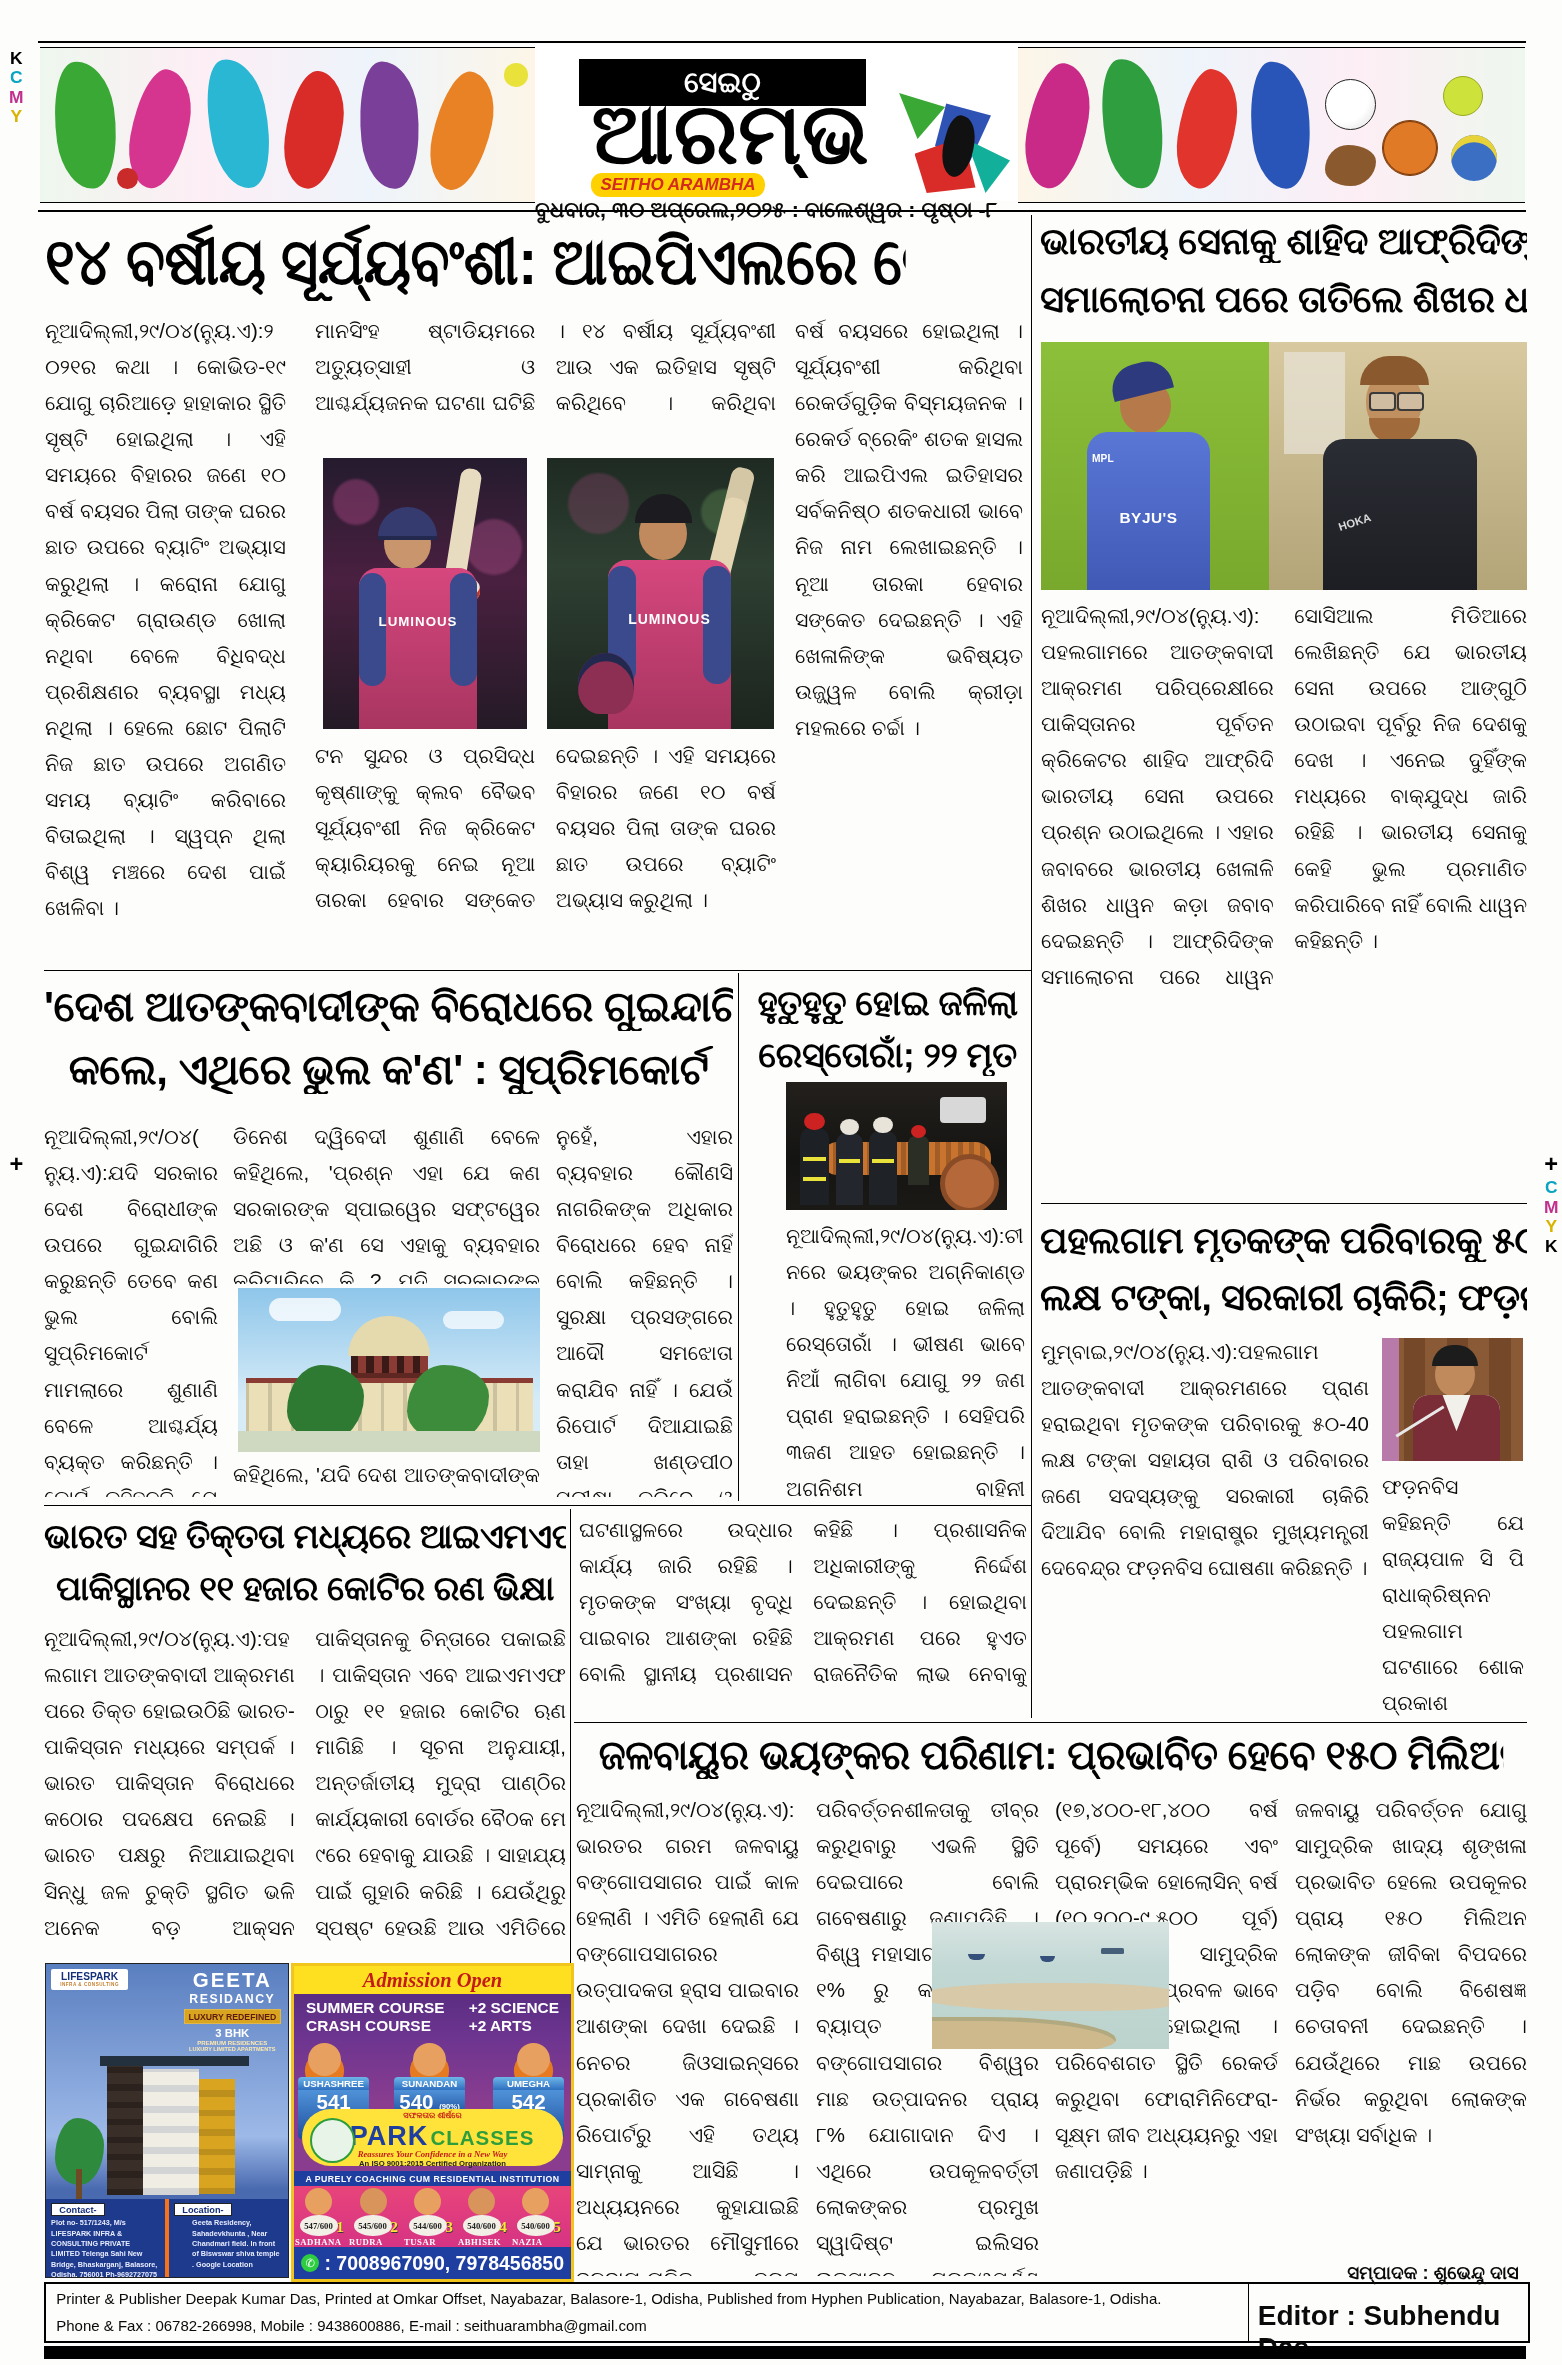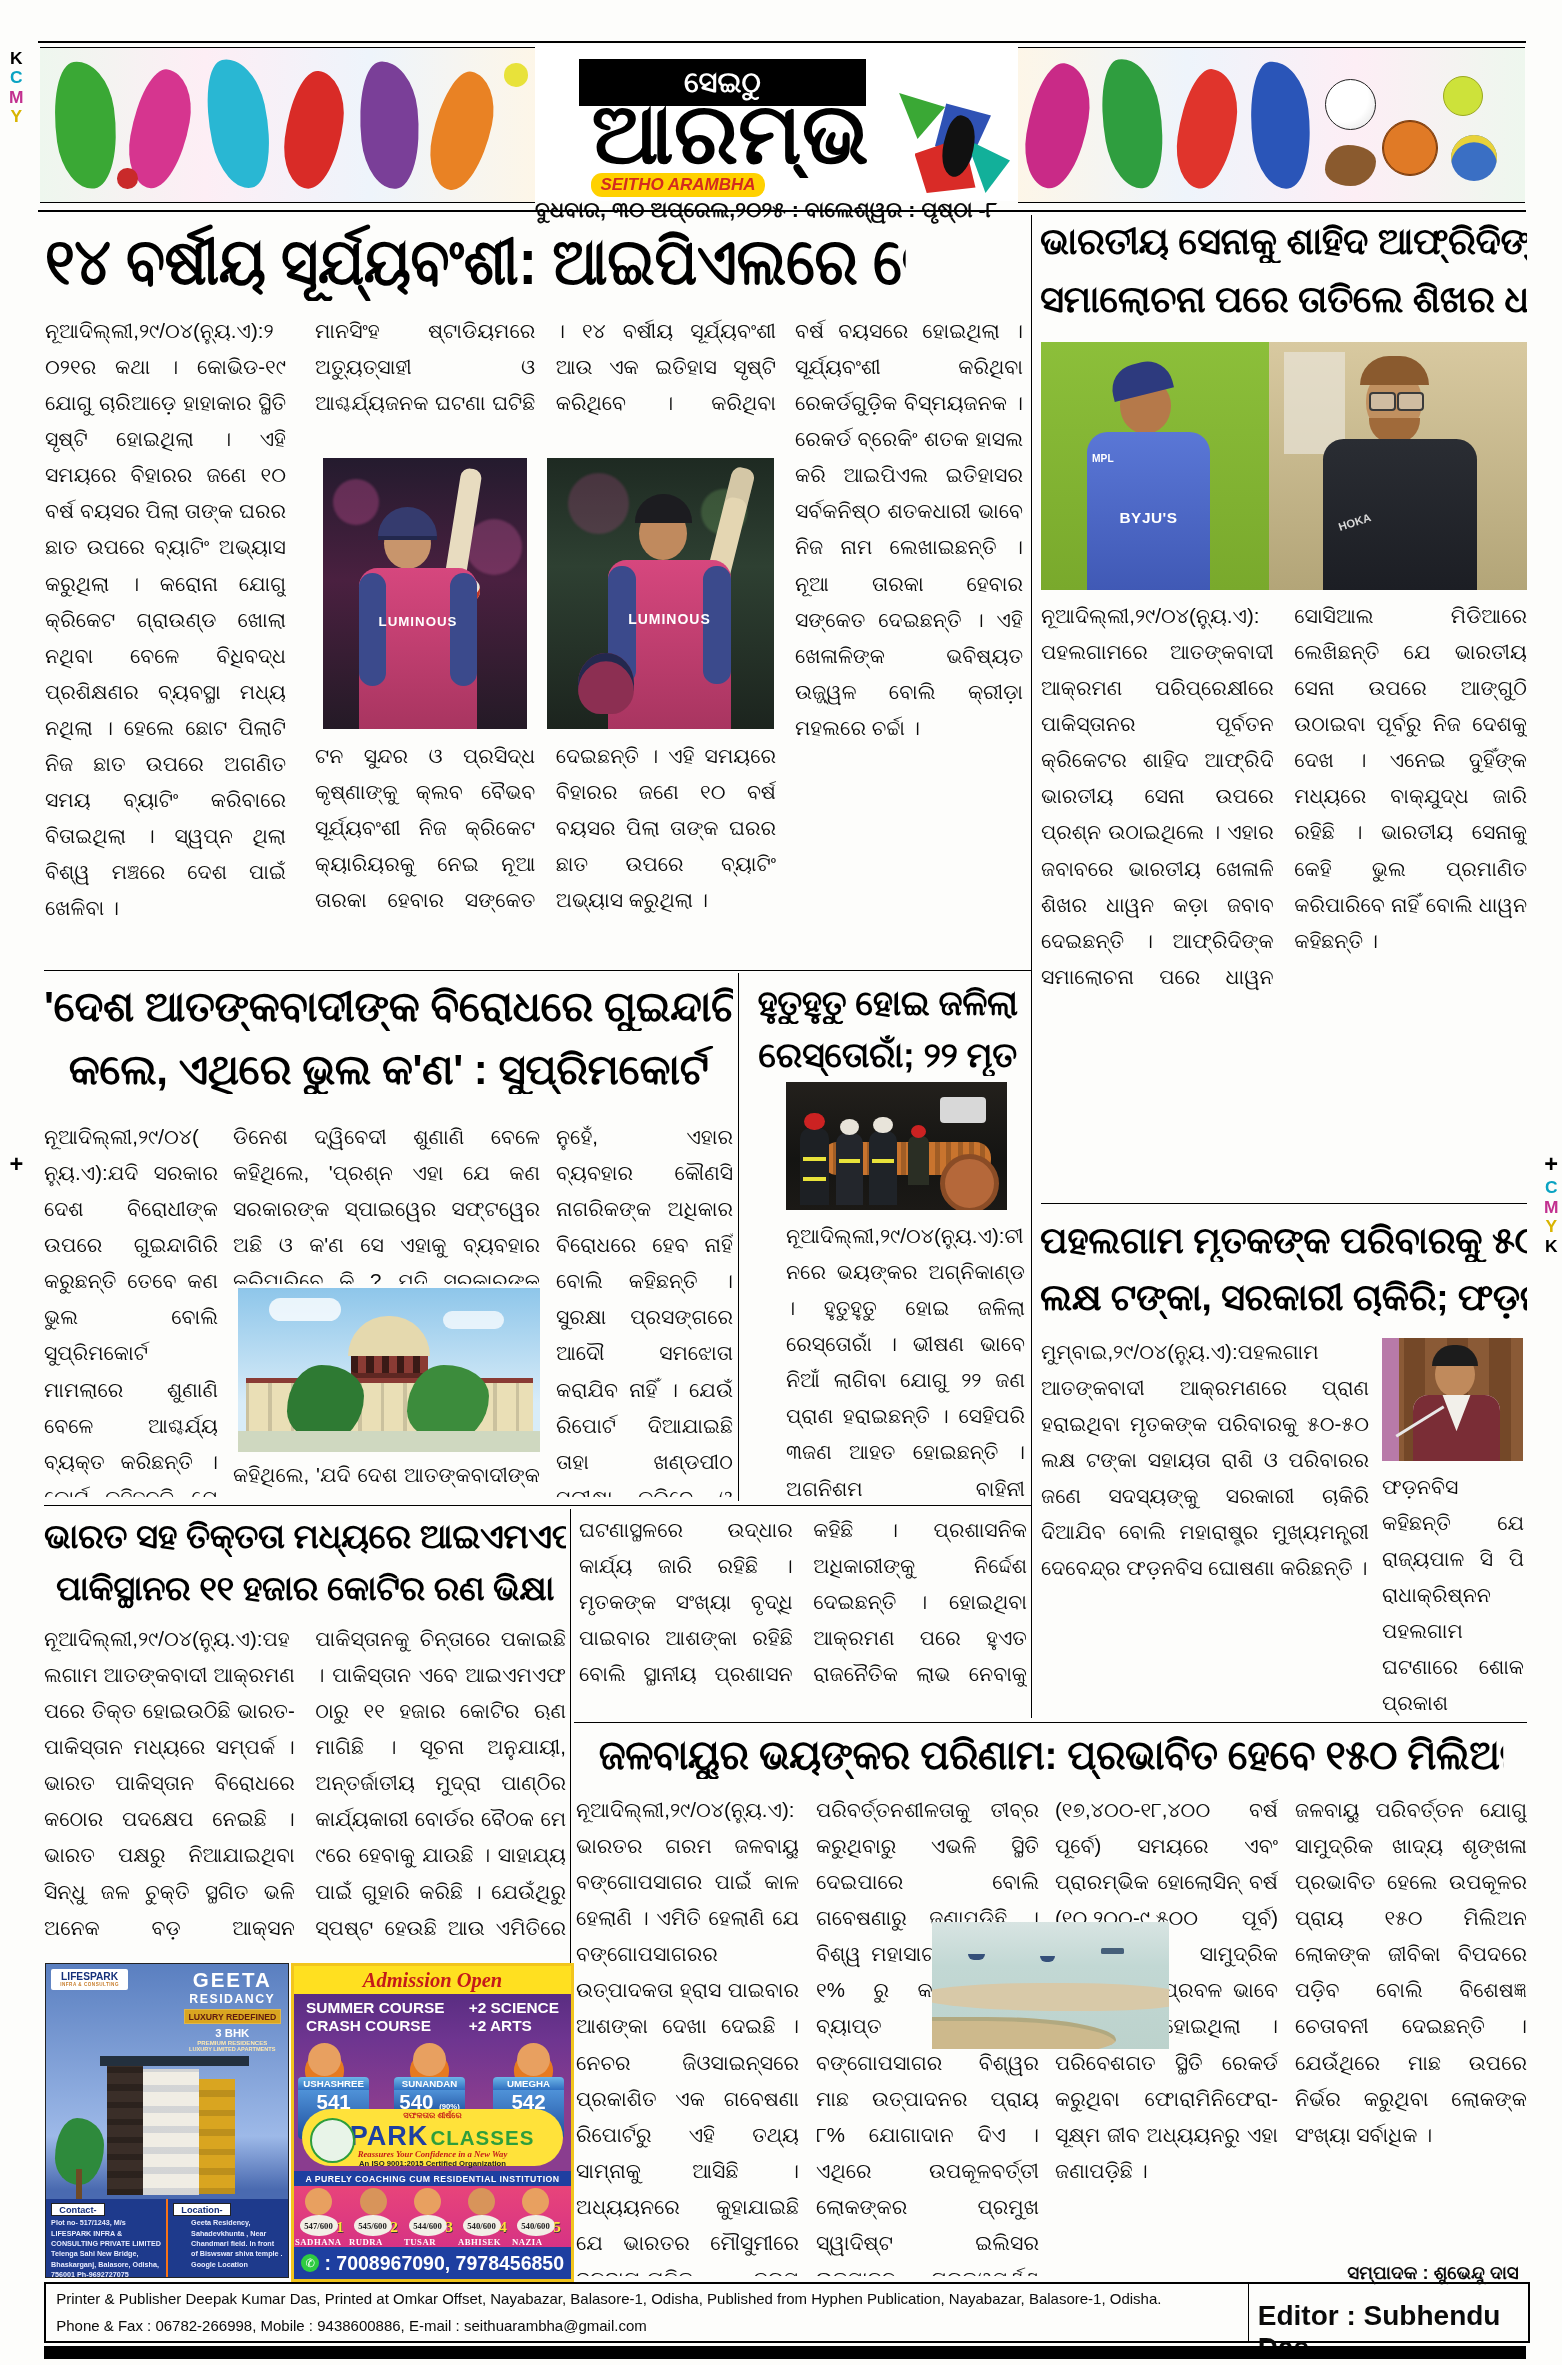--- a/index.html
+++ b/index.html
@@ -153,21 +153,21 @@
     </div>
   </div>
 
   <div class="abs odia body-col cols2" style="left:1041px;top:598px;width:486px;height:594px;">ନୂଆଦିଲ୍ଲୀ,୨୯/୦୪(ନ୍ୟୁ.ଏ):ପହଲଗାମରେ ଆତଙ୍କବାଦୀ ଆକ୍ରମଣ ପରିପ୍ରେକ୍ଷୀରେ ପାକିସ୍ତାନର ପୂର୍ବତନ କ୍ରିକେଟର ଶାହିଦ ଆଫ୍ରିଦି ଭାରତୀୟ ସେନା ଉପରେ ପ୍ରଶ୍ନ ଉଠାଇଥିଲେ । ଏହାର ଜବାବରେ ଭାରତୀୟ ଖେଳାଳି ଶିଖର ଧାୱନ କଡ଼ା ଜବାବ ଦେଇଛନ୍ତି । ଆଫ୍ରିଦିଙ୍କ ସମାଲୋଚନା ପରେ ଧାୱନ ସୋସିଆଲ ମିଡିଆରେ ଲେଖିଛନ୍ତି ଯେ ଭାରତୀୟ ସେନା ଉପରେ ଆଙ୍ଗୁଠି ଉଠାଇବା ପୂର୍ବରୁ ନିଜ ଦେଶକୁ ଦେଖ । ଏନେଇ ଦୁହିଁଙ୍କ ମଧ୍ୟରେ ବାକ୍‌ଯୁଦ୍ଧ ଜାରି ରହିଛି । ଭାରତୀୟ ସେନାକୁ କେହି ଭୁଲ ପ୍ରମାଣିତ କରିପାରିବେ ନାହିଁ ବୋଲି ଧାୱନ କହିଛନ୍ତି ।</div>
 
   <div class="rule-h" style="left:1041px;top:1203px;width:486px;height:1px;"></div>
 
   <div class="abs headline hl-center nowrap" style="left:1040px;top:1220px;width:487px;font-size:37px;">ପହଲଗାମ ମୃତକଙ୍କ ପରିବାରକୁ ୫୦-୫୦</div>
   <div class="abs headline hl-center nowrap" style="left:1040px;top:1277px;width:487px;font-size:37px;">ଲକ୍ଷ ଟଙ୍କା, ସରକାରୀ ଚାକିରି; ଫଡ଼ନବିସ</div>
 
-  <div class="abs odia body-col" style="left:1041px;top:1334px;width:328px;height:382px;">ମୁମ୍ବାଇ,୨୯/୦୪(ନ୍ୟୁ.ଏ):ପହଲଗାମ ଆତଙ୍କବାଦୀ ଆକ୍ରମଣରେ ପ୍ରାଣ ହରାଇଥିବା ମୃତକଙ୍କ ପରିବାରକୁ ୫୦-୫୦ ଲକ୍ଷ ଟଙ୍କା ସହାୟତା ରାଶି ଓ ପରିବାରର ଜଣେ ସଦସ୍ୟଙ୍କୁ ସରକାରୀ ଚାକିରି ଦିଆଯିବ ବୋଲି ମହାରାଷ୍ଟ୍ର ମୁଖ୍ୟମନ୍ତ୍ରୀ ଦେବେନ୍ଦ୍ର ଫଡ଼ନବିସ ଘୋଷଣା କରିଛନ୍ତି ।</div>
+  <div class="abs odia body-col" style="left:1041px;top:1334px;width:328px;height:382px;">ମୁମ୍ବାଇ,୨୯/୦୪(ନ୍ୟୁ.ଏ):ପହଲଗାମ ଆତଙ୍କବାଦୀ ଆକ୍ରମଣରେ ପ୍ରାଣ ହରାଇଥିବା ମୃତକଙ୍କ ପରିବାରକୁ ୫୦-40 ଲକ୍ଷ ଟଙ୍କା ସହାୟତା ରାଶି ଓ ପରିବାରର ଜଣେ ସଦସ୍ୟଙ୍କୁ ସରକାରୀ ଚାକିରି ଦିଆଯିବ ବୋଲି ମହାରାଷ୍ଟ୍ର ମୁଖ୍ୟମନ୍ତ୍ରୀ ଦେବେନ୍ଦ୍ର ଫଡ଼ନବିସ ଘୋଷଣା କରିଛନ୍ତି ।</div>
 
   <div class="photo" style="left:1382px;top:1338px;width:141px;height:123px;background:repeating-linear-gradient(90deg,#8a5a36 0 21.5px,#744828 21.5px 43px);">
     <div class="abs" style="left:0;top:0;width:17.4px;height:123px;background:#b87aa8;"></div>
     <div class="abs" style="left:53px;top:14.3px;width:40px;height:45px;background:#c08a5c;border-radius:50%;"></div>
     <div class="abs" style="left:50px;top:7.2px;width:46px;height:20.5px;background:#1c1c1c;border-radius:23px 23px 0 0;"></div>
     <div class="abs" style="left:31px;top:57px;width:87px;height:66px;background:#f2f0ea;border-radius:15.4px 15.4px 0 0;"></div>
     <div class="abs" style="left:31px;top:57px;width:87px;height:66px;background:#7a2d36;border-radius:15.4px 15.4px 0 0;clip-path:polygon(0 0,34% 0,50% 55%,66% 0,100% 0,100% 100%,0 100%);"></div>
     <div class="abs" style="left:10.2px;top:82px;width:56px;height:3.1px;background:#e8e8e8;transform:rotate(-32deg);"></div>
   </div>
   <div class="abs odia body-col" style="left:1382px;top:1469px;width:142px;height:247px;">ଫଡ଼ନବିସ କହିଛନ୍ତି ଯେ ରାଜ୍ୟପାଳ ସି ପି ରାଧାକ୍ରିଷ୍ନନ ପହଲଗାମ ଘଟଣାରେ ଶୋକ ପ୍ରକାଶ କରିଛନ୍ତି । ମୁଖ୍ୟମନ୍ତ୍ରୀ ମଧ୍ୟ ବିରୋଧୀ ଦଳଙ୍କୁ ସମାଲୋଚନା କରିଛନ୍ତି ।</div>
@@ -262,21 +262,21 @@
 
     <div class="abs" style="left:61px;top:100px;width:128px;height:131px;">
       <div class="abs" style="left:0;top:0;width:36px;height:131px;background:#3a2e28;background-image:repeating-linear-gradient(0deg,#00000044 0 6.1px,transparent 6.1px 17.4px);"></div>
       <div class="abs" style="left:36px;top:5.1px;width:56px;height:126px;background:#f0ede4;background-image:repeating-linear-gradient(0deg,#9aa4b855 0 7.2px,transparent 7.2px 20.5px);"></div>
       <div class="abs" style="left:92px;top:15.4px;width:36px;height:115px;background:#d9a520;background-image:repeating-linear-gradient(0deg,#00000022 0 6.1px,transparent 6.1px 19.5px);"></div>
       <div class="abs" style="left:-7.2px;top:-8.2px;width:149px;height:10.2px;background:#23303e;"></div>
     </div>
     <div class="blob" style="left:9.2px;top:154px;width:49px;height:67px;background:#2e8a3c;"></div>
     <div class="abs" style="left:30px;top:205px;width:6.1px;height:31px;background:#6e4a26;"></div>
     <div class="abs" style="left:0;bottom:0;width:100%;height:78px;background:#1e3a8c;color:#fff;display:flex;">
-      <div style="flex:1;padding:4.1px 5.1px;border-right:2px solid #f97316;">
+      <div style="flex:1;padding:4.1px 5.1px;border-right:4px solid #f97316;">
         <span class="adlabel" style="font-size:9.2px;">Contact-</span>
         <div style="font-size:7.2px;line-height:1.45;margin-top:2px;font-weight:700;color:#e8ecff;">Plot no- 517/1243, M/s LIFESPARK INFRA &amp; CONSULTING PRIVATE LIMITED Telenga Sahi New Bridge, Bhaskarganj, Balasore, Odisha, 756001 Ph-9692727075</div>
       </div>
       <div style="flex:1;padding:4.1px 5.1px;">
         <span class="adlabel" style="font-size:9.2px;">Location-</span>
         <div style="font-size:7.2px;line-height:1.45;margin-top:2px;font-weight:700;color:#e8ecff;margin-left:18px;">Geeta Residency, Sahadevkhunta , Near Chandmari field. In front of Biswswar shiva temple . Google Location</div>
       </div>
     </div>
   </div>
 

